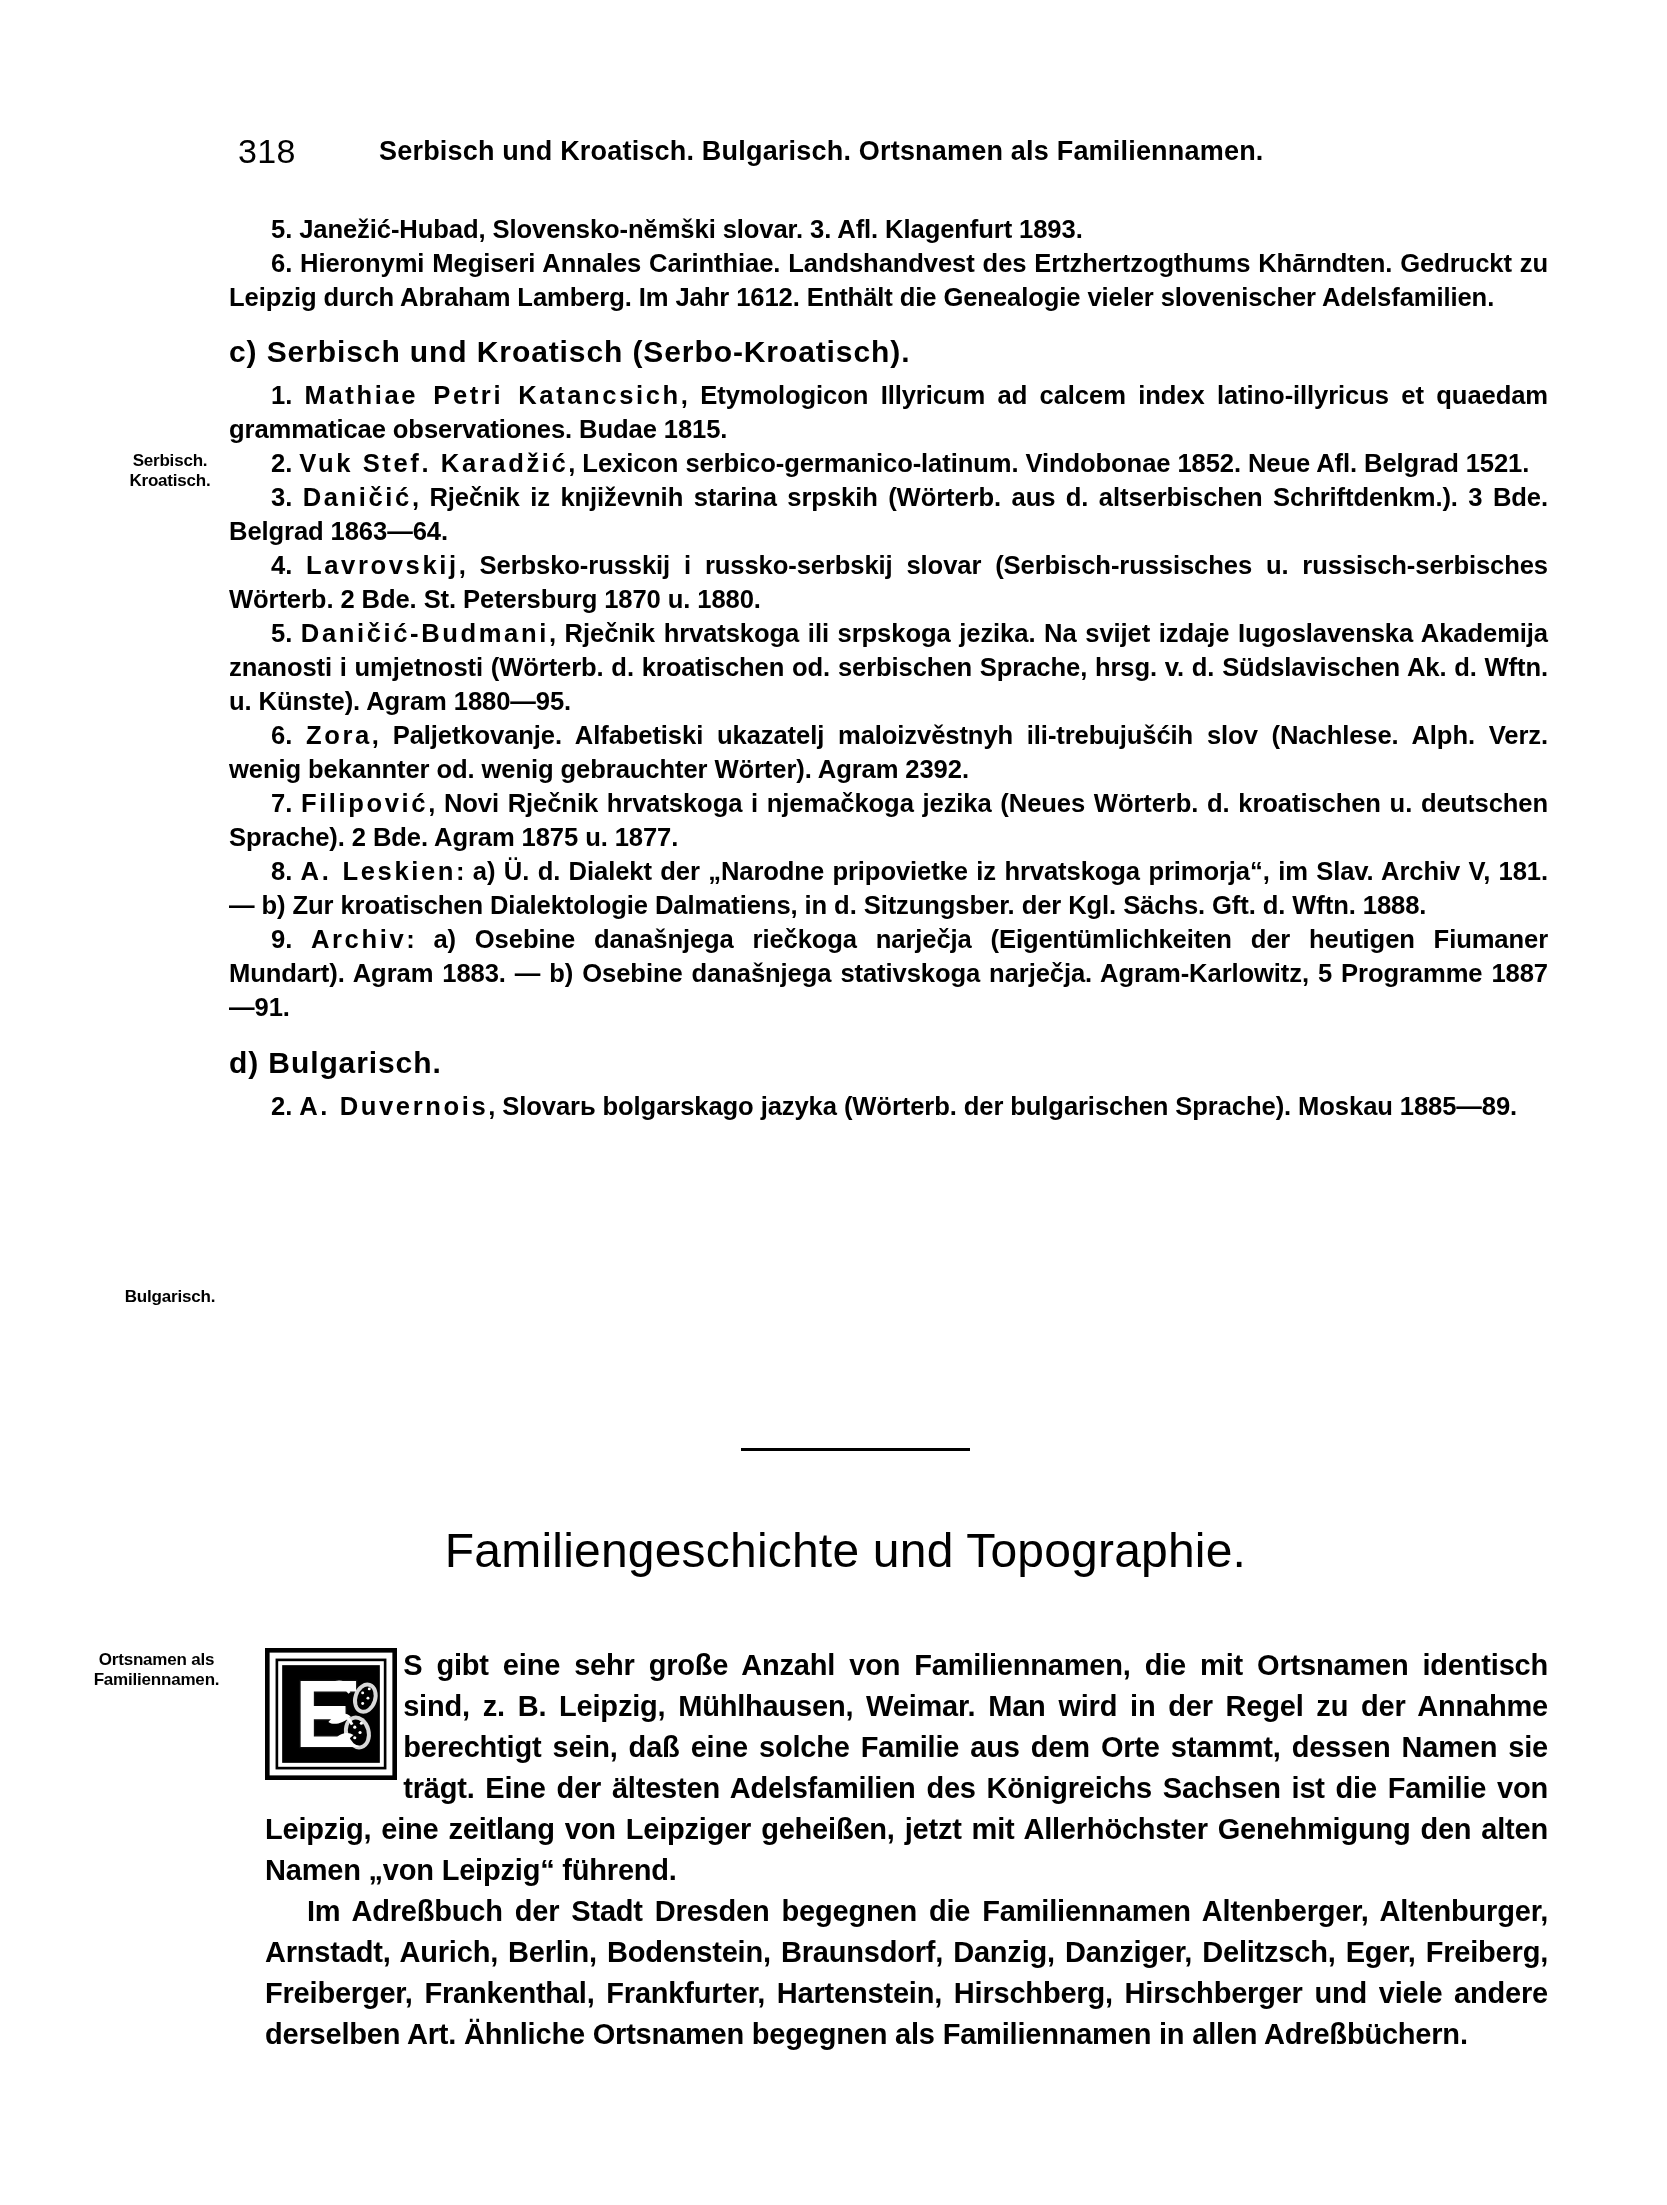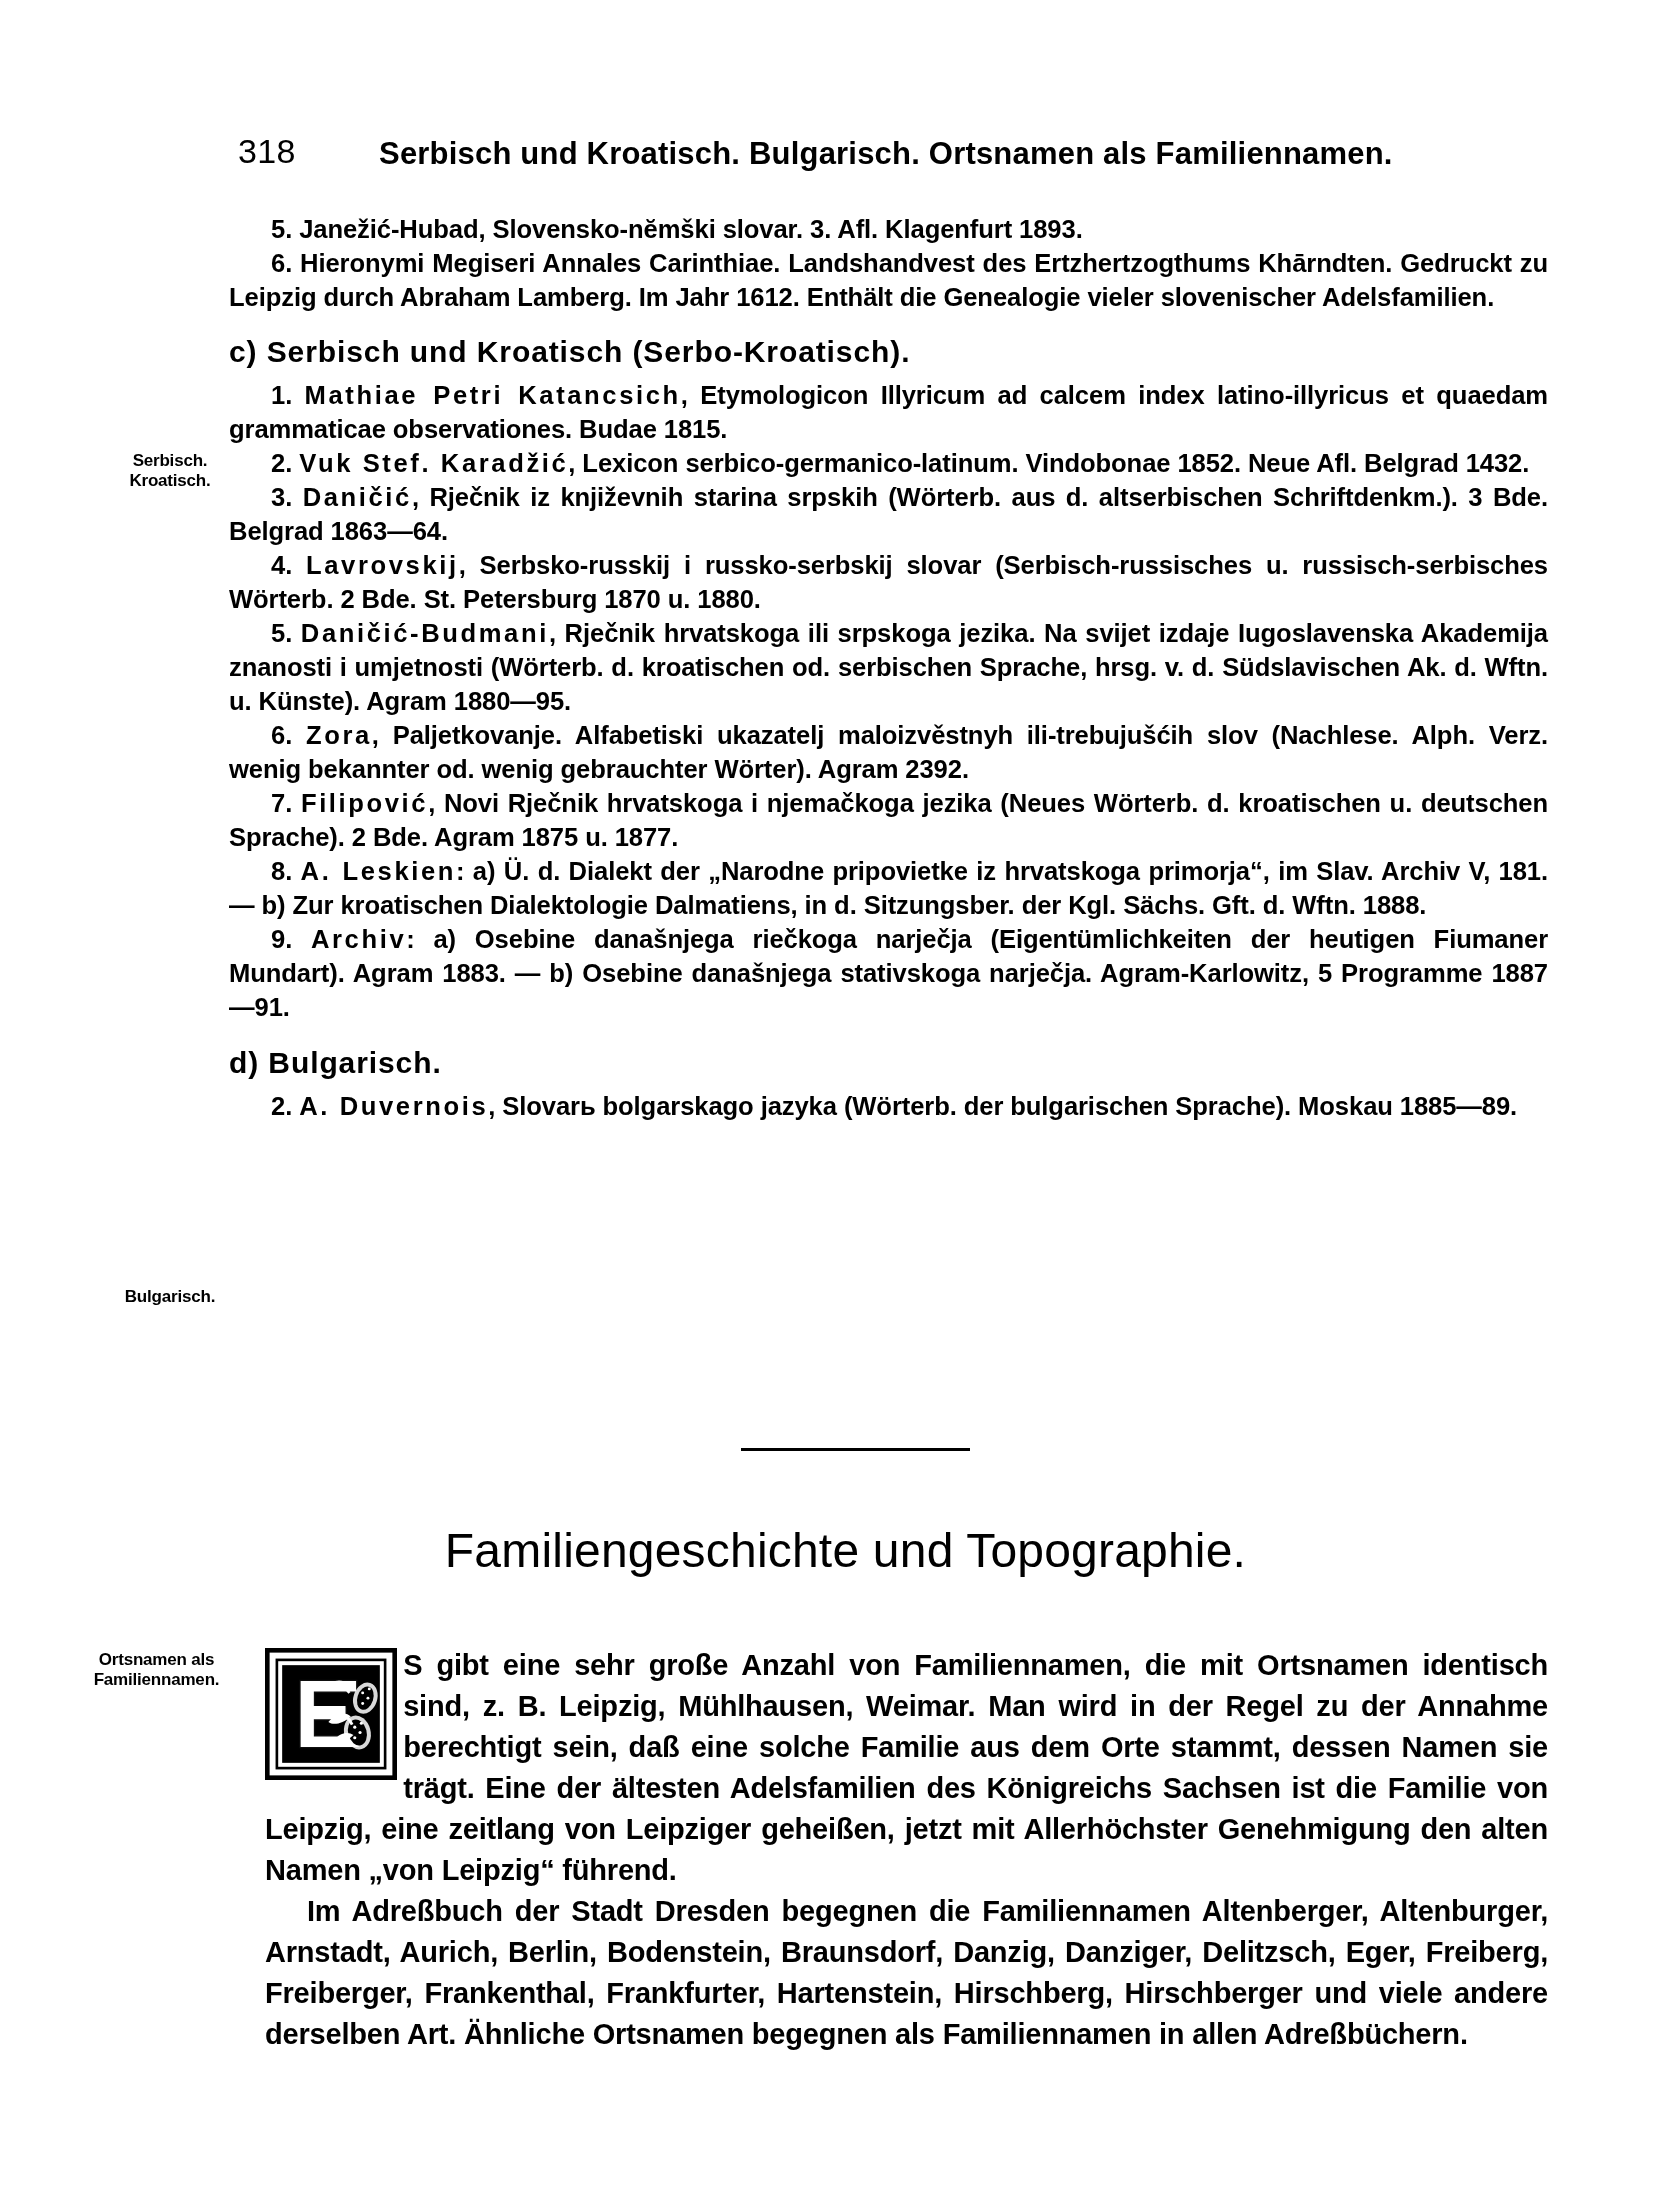--- a/index.html
+++ b/index.html
@@ -37,21 +37,21 @@
     top: 0;
     font-size: 34px;
     font-weight: 400;
     letter-spacing: 0.4px;
     font-family: "Liberation Sans", sans-serif;
   }
   .head-title {
     position: absolute;
     left: 379px;
     top: 4.4px;
-    font-size: 31px;
+    font-size: 27px;
     font-weight: 700;
     letter-spacing: 0.2px;
     white-space: nowrap;
     font-family: "Liberation Sans", sans-serif;
   }
 
   
   .column {
     position: absolute;
     left: 229px;
@@ -187,21 +187,21 @@
     <div class="ctr-head">c)  Serbisch und Kroatisch (Serbo-Kroatisch).</div>
 
     <div class="gap-sm"></div>
 
     <p class="blk ind last-left">
       <span>1.</span>
       <span class="nm">Mathiae Petri Katancsich</span><span>, Etymologicon Illyricum ad calcem index latino-illyricus et quaedam grammaticae observationes.  Budae 1815.</span>
     </p>
     <p class="blk ind last-left">
       <span>2.</span>
-      <span class="nm">Vuk Stef. Karadžić</span><span>, Lexicon serbico-germanico-latinum.  Vindobonae 1852. Neue Afl.  Belgrad 1432.</span>
+      <span class="nm">Vuk Stef. Karadžić</span><span>, Lexicon serbico-germanico-latinum.  Vindobonae 1852. Neue Afl.  Belgrad 1521.</span>
     </p>
     <p class="blk ind last-left">
       <span>3.</span>
       <span class="nm">Daničić</span><span>, Rječnik iz književnih starina srpskih (Wörterb. aus d. altserbischen Schriftdenkm.).  3 Bde.  Belgrad 1863—64.</span>
     </p>
     <p class="blk ind last-left">
       <span>4.</span>
       <span class="nm">Lavrovskij</span><span>, Serbsko-russkij i russko-serbskij slovar (Serbisch-russisches u. russisch-serbisches Wörterb.  2 Bde.  St. Petersburg 1870 u. 1880.</span>
     </p>
     <p class="blk ind last-left">

